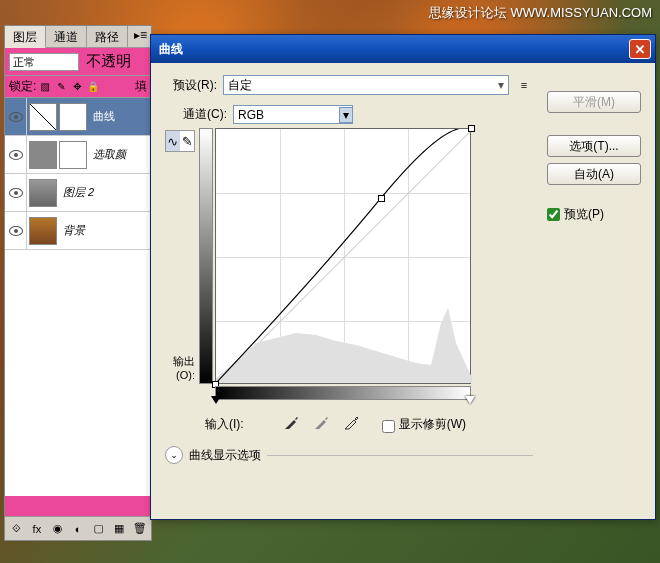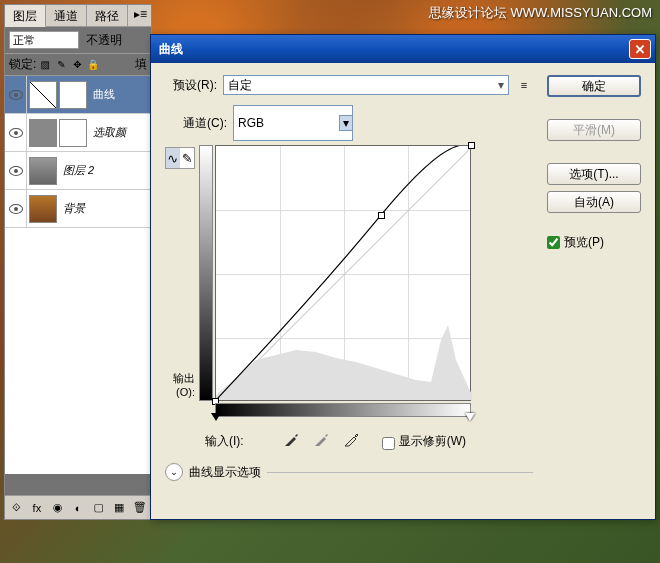--- a/index.html
+++ b/index.html
@@ -1,28 +1,28 @@
 <!DOCTYPE html>
 <html><head>
 <meta charset="utf-8">
 <style>
 *{box-sizing:border-box;margin:0;padding:0;font-family:"Microsoft YaHei",SimSun,Arial,sans-serif;font-size:12px}
 body{width:660px;height:563px;background:#8b5a3c;position:relative;overflow:hidden}
 .bg-photo{position:absolute;inset:0;background:linear-gradient(135deg,#9b5a2a 0%,#7a4520 30%,#4a6530 60%,#3a5525 100%)}
 .bg-photo::before{content:"";position:absolute;top:0;left:0;right:0;height:200px;background:radial-gradient(circle at 30% 20%,#d47020 5%,transparent 40%),radial-gradient(circle at 70% 30%,#c46520 8%,transparent 35%)}
 .watermark{position:absolute;top:4px;right:8px;color:#fff;font-size:13px;text-shadow:1px 1px 2px rgba(0,0,0,0.7);z-index:1}
 
-.layers-panel{position:absolute;left:4px;top:4px;width:148px;height:516px;background:#737373;border:1px solid #888;z-index:5}
+.layers-panel{position:absolute;left:4px;top:25px;width:148px;height:516px;background:#ec4899;border:1px solid #888;z-index:5}
 .panel-tabs{display:flex;background:#d4d0c8;border-bottom:1px solid #999;height:22px}
 .panel-tab{padding:3px 8px;border-right:1px solid #999;cursor:pointer}
 .panel-tab.active{background:#e8e4dc;border-bottom:1px solid #e8e4dc;margin-bottom:-1px}
 .panel-tab-close{margin-left:auto;padding:2px 4px}
 .panel-controls{padding:4px;border-bottom:1px solid #999}
 .blend-select{width:70px;height:18px;border:1px solid #999;background:#fff;display:inline-block;padding:1px 3px;font-size:11px}
-.opacity-label{font-size:12px;margin-left:4px}
+.opacity-label{font-size:15px;margin-left:4px}
 .lock-row{padding:2px 4px;font-size:11px;border-bottom:1px solid #999;display:flex;align-items:center;gap:2px}
 .lock-icon{width:14px;height:14px;display:inline-flex;align-items:center;justify-content:center;border:1px solid transparent;font-size:10px}
 .layer-list{background:#fff;height:398px;overflow:auto}
 .layer-row{display:flex;align-items:center;height:38px;border-bottom:1px solid #ccc}
 .layer-row.selected{background:#5a7aa8;color:#fff}
 .visibility{width:22px;height:38px;display:flex;align-items:center;justify-content:center;border-right:1px solid #ccc}
 .eye-icon{width:14px;height:10px;border:1px solid #555;border-radius:50%;position:relative}
 .eye-icon::after{content:"";position:absolute;width:4px;height:4px;background:#555;border-radius:50%;top:2px;left:4px}
 .layer-thumbs{display:flex;align-items:center;padding:2px;gap:2px}
 .thumb{width:28px;height:28px;border:1px solid #888;background:#ccc;flex-shrink:0}
@@ -45,21 +45,21 @@
 .dlg-right{width:94px;display:flex;flex-direction:column;gap:6px}
 
 .preset-row{display:flex;align-items:center;gap:6px;margin-bottom:10px}
 .preset-label{width:52px;text-align:right}
 .preset-select{flex:1;height:20px;border:1px solid #7a97b8;background:#fff;padding:1px 4px;display:flex;align-items:center;justify-content:space-between}
 .preset-select::after{content:"▾";color:#555}
 .preset-menu{width:18px;height:16px;display:flex;align-items:center;justify-content:center;font-size:11px;cursor:pointer}
 
 .channel-row{display:flex;align-items:center;gap:6px;margin-bottom:4px;padding-left:10px}
 .channel-label{width:52px;text-align:right}
-.channel-select{width:120px;height:36px;border:1px solid #7a97b8;background:#fff;padding:1px 4px;display:flex;align-items:center;justify-content:space-between}
+.channel-select{width:120px;height:19px;border:1px solid #7a97b8;background:#fff;padding:1px 4px;display:flex;align-items:center;justify-content:space-between}
 .channel-select::after{content:"▾";background:#c8d8e8;padding:0 3px;border:1px solid #7a97b8;margin:-2px -5px -2px 0}
 
 .curve-area{display:flex;gap:4px;margin-top:4px}
 .curve-tools{width:30px;display:flex;flex-direction:column;gap:2px;padding-top:2px}
 .tool-btns{display:flex;gap:1px;border:1px solid #999;background:#fff;height:22px}
 .tool-btn{width:22px;display:flex;align-items:center;justify-content:center;cursor:pointer;font-size:13px}
 .tool-btn.active{background:#d0d8e8}
 .output-label{margin-top:200px;text-align:right;font-size:11px}
 
 .curve-graph-wrap{display:flex;flex-direction:column}
@@ -249,21 +249,20 @@
           <span>显示修剪(W)</span>
         </label>
       </div>
       <div class="expand-row">
         <div class="expand-btn">⌄</div>
         <span>曲线显示选项</span>
         <div class="expand-line"></div>
       </div>
     </div>
     <div class="dlg-right">
-      <div class="dlg-btn primary">确定</div>
       <div style="height:10px"></div>
       <div class="dlg-btn disabled">平滑(M)</div>
       <div style="height:10px"></div>
       <div class="dlg-btn">选项(T)...</div>
       <div class="dlg-btn">自动(A)</div>
       <label class="preview-check">
         <input type="checkbox" checked="" style="">
         <span>预览(P)</span>
       </label>
     </div>

